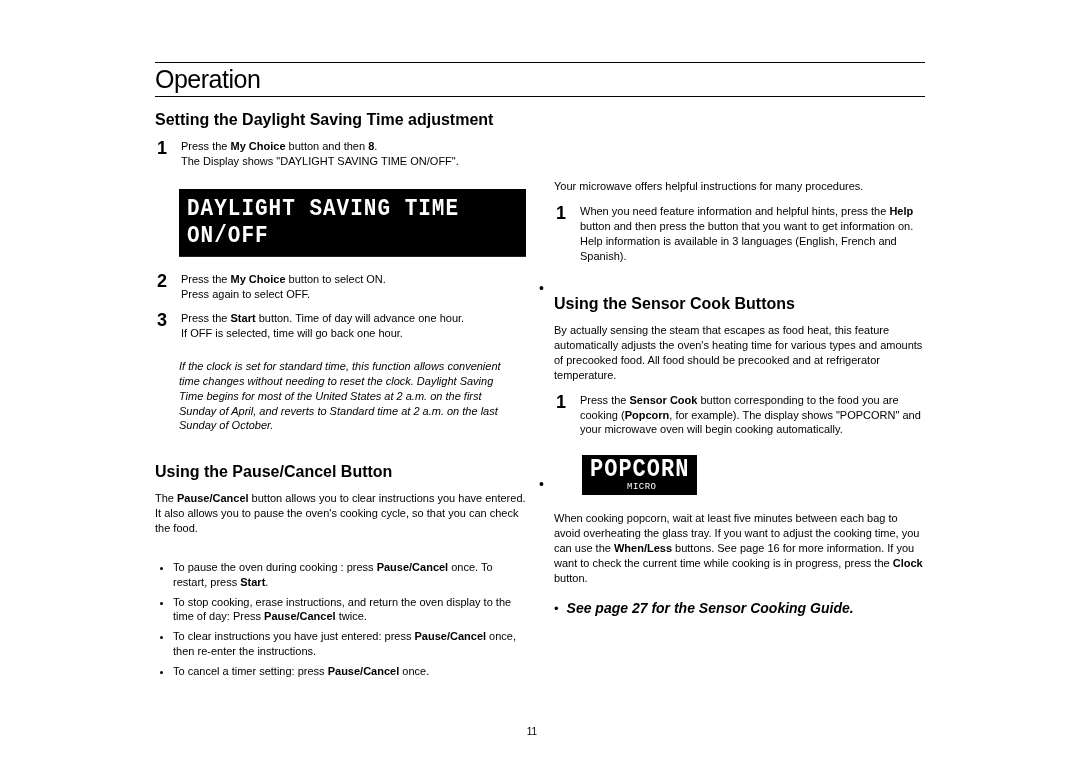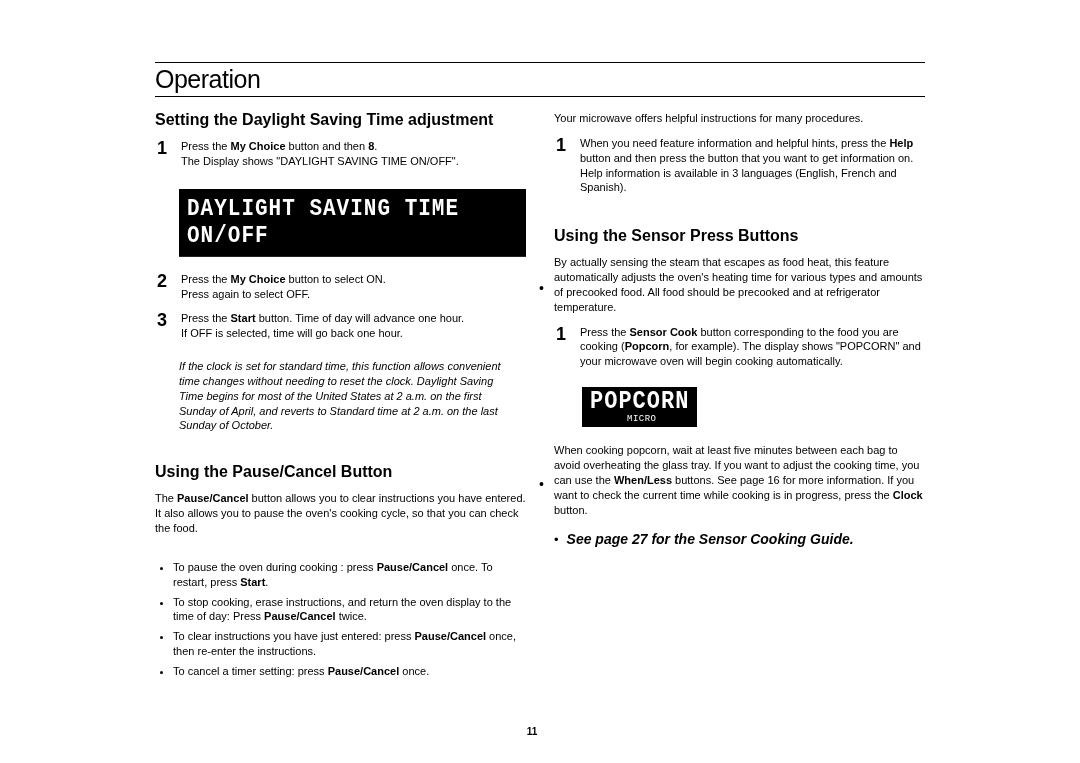--- a/index.html
+++ b/index.html
@@ -24,20 +24,21 @@
     letter-spacing: -0.5px;
   }
   .h-rule-bot {
     border-top: 1.5px solid #000;
     margin-top: 2px;
     margin-bottom: 14px;
   }
   .cols {
     display: flex;
     gap: 28px;
+    align-items: center;
   }
   .col { flex: 1; }
   .sec-h {
     font-size: 16px;
     font-weight: bold;
     margin-bottom: 10px;
   }
   .step {
     display: flex;
     gap: 10px;
@@ -140,21 +141,21 @@
     align-items: baseline;
     gap: 8px;
   }
   .cross-ref .blt { font-style: normal; font-weight: normal; font-size: 13px; }
   .page-num {
     position: absolute;
     bottom: 26px;
     left: 0; right: 16px;
     text-align: center;
     font-size: 10px;
-    font-weight: bold;
+    font-weight: normal;
   }
   b { font-weight: bold; }
   .sep { height: 22px; }
 </style>
 </head>
 <body>
 
 <div class="page">
   <div class="h-rule-top"></div>
   <div class="page-title">Operation</div>
@@ -225,21 +226,21 @@
 
       <div class="step">
         <div class="step-num">1</div>
         <div class="step-body">
           <span>When you need feature information and helpful hints, press the </span><b>Help</b><span> button and then press the button that you want to get information on. Help information is available in 3 languages (English, French and Spanish).</span>
         </div>
       </div>
 
       <div class="sep"></div>
 
-      <div class="sec-h">Using the Sensor Press Buttons</div>
+      <div class="sec-h">Using the Sensor Cook Buttons</div>
       <div class="intro">By actually sensing the steam that escapes as food heat, this feature automatically adjusts the oven's heating time for various types and amounts of precooked food. All food should be precooked and at refrigerator temperature.</div>
 
       <div class="step">
         <div class="step-num">1</div>
         <div class="step-body">
           <span>Press the </span><b>Sensor Cook</b><span> button corresponding to the food you are cooking (</span><b>Popcorn</b><span>, for example). The display shows "POPCORN" and your microwave oven will begin cooking automatically.</span>
         </div>
       </div>
 
       <div class="display-small">

